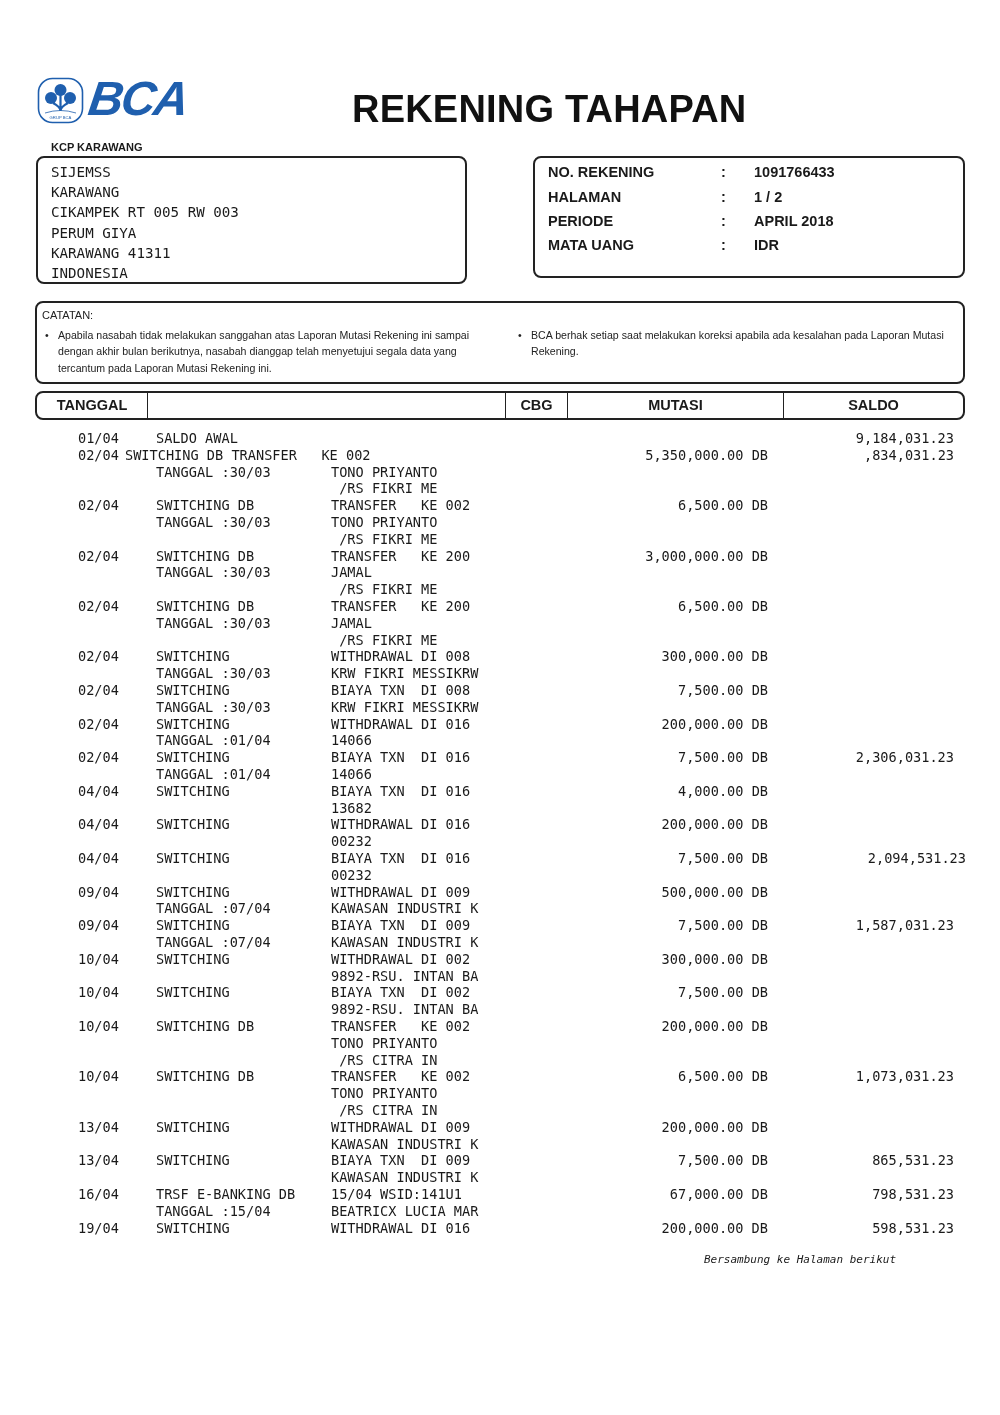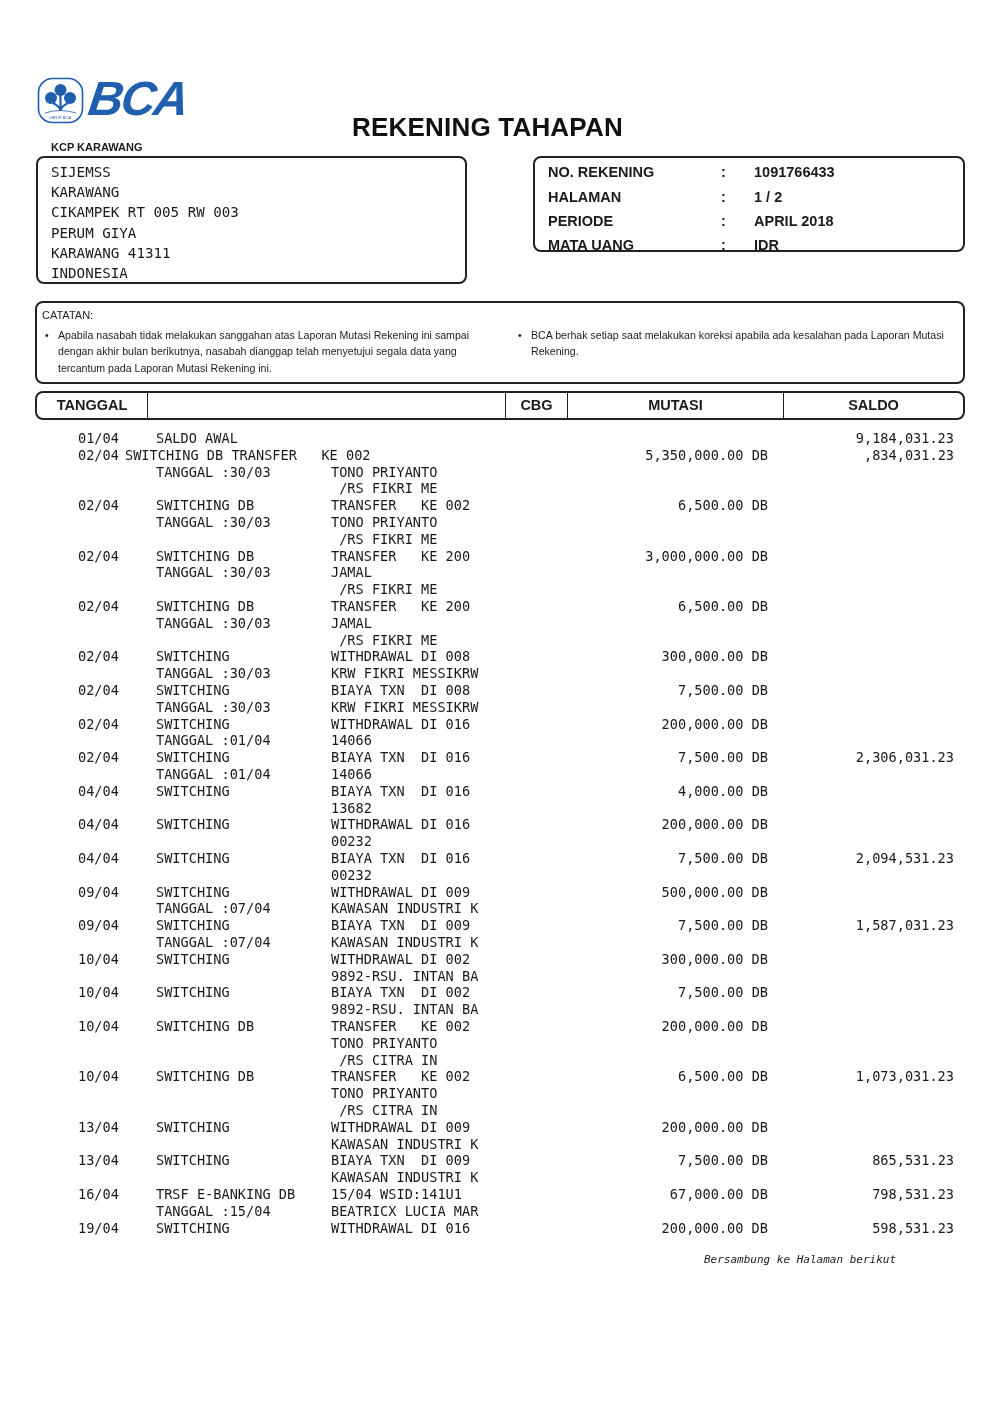--- a/index.html
+++ b/index.html
@@ -4,29 +4,29 @@
 <style>
   html, body { margin: 0; padding: 0; background: #ffffff; }
   body { width: 1000px; height: 1415px; position: relative; overflow: hidden; color: #1a1a1a; }
   .sans { font-family: "Liberation Sans", "DejaVu Sans", sans-serif; }
   .mono { font-family: "DejaVu Sans Mono", "Liberation Mono", monospace; }
 
   .logo { position: absolute; left: 37px; top: 75px; width: 152px; height: 50px; }
   .logo-text { position: absolute; left: 52px; top: -4px; font-family: "Liberation Sans", sans-serif; font-weight: bold; font-style: italic; font-size: 48px; color: #1f5fae; letter-spacing: -2px; transform: skewX(-8deg); }
   .logo-emblem { position: absolute; left: 0; top: 2px; width: 47px; height: 47px; }
 
-  .doc-title { position: absolute; left: 352px; top: 88px; font-size: 26px; font-weight: bold; color: #111; letter-spacing: 0.2px; margin-top: 24px; }
+  .doc-title { position: absolute; left: 352px; top: 88px; font-size: 38px; font-weight: bold; color: #111; letter-spacing: 0.2px; }
 
   .branch { position: absolute; left: 51px; top: 141px; font-size: 11px; font-weight: bold; }
 
   .box { position: absolute; border: 2px solid #222; border-radius: 8px; box-sizing: border-box; }
   .addr-box { left: 36px; top: 156px; width: 431px; height: 128px; }
   .addr-lines { position: absolute; left: 13px; top: 4px; font-size: 14.2px; line-height: 20.2px; }
 
-  .info-box { left: 533px; top: 156px; width: 432px; height: 96px; }
+  .info-box { left: 533px; top: 156px; width: 432px; height: 122px; }
   .info-row { position: absolute; left: 13px; font-size: 14.5px; font-weight: bold; }
   .info-row .lbl { position: absolute; left: 0; width: 160px; }
   .info-row .sep { position: absolute; left: 173px; }
   .info-row .val { position: absolute; left: 206px; white-space: nowrap; }
 
   .note-box { left: 35px; top: 301px; width: 930px; height: 83px; }
   .note-title { position: absolute; left: 5px; top: 6px; font-size: 11px; color: #222; }
   .note-item { position: absolute; font-size: 10.6px; line-height: 16.4px; color: #222; }
   .note-item .bullet { position: absolute; left: -13px; top: 0; }
   .note-1 { left: 21px; top: 24px; width: 440px; }
@@ -205,21 +205,21 @@
       <div class="cell" style="top: 0px; left: 331px;">WITHDRAWAL DI 016</div>
       <div class="cell" style="top: 16.8px; left: 331px;">00232</div>
       <div class="cell" style="top: 0px; right: 232px; text-align: right;">200,000.00 DB</div>
     </div>
     <div style="position: absolute; left: 0px; top: 420px; width: 1000px;">
       <div class="cell" style="top: 0px; left: 78px;">04/04</div>
       <div class="cell" style="top: 0px; left: 156px;">SWITCHING</div>
       <div class="cell" style="top: 0px; left: 331px;">BIAYA TXN  DI 016</div>
       <div class="cell" style="top: 16.8px; left: 331px;">00232</div>
       <div class="cell" style="top: 0px; right: 232px; text-align: right;">7,500.00 DB</div>
-      <div class="cell" style="top: 0px; right: 46px; text-align: right;">2,094,531.23</div>
+      <div class="cell" style="top: 0px; right: 34px; text-align: right;">2,094,531.23</div>
     </div>
     <div style="position: absolute; left: 0px; top: 453.6px; width: 1000px;">
       <div class="cell" style="top: 0px; left: 78px;">09/04</div>
       <div class="cell" style="top: 0px; left: 156px;">SWITCHING</div>
       <div class="cell" style="top: 16.8px; left: 156px;">TANGGAL :07/04</div>
       <div class="cell" style="top: 0px; left: 331px;">WITHDRAWAL DI 009</div>
       <div class="cell" style="top: 16.8px; left: 331px;">KAWASAN INDUSTRI K</div>
       <div class="cell" style="top: 0px; right: 232px; text-align: right;">500,000.00 DB</div>
     </div>
     <div style="position: absolute; left: 0px; top: 487.2px; width: 1000px;">

